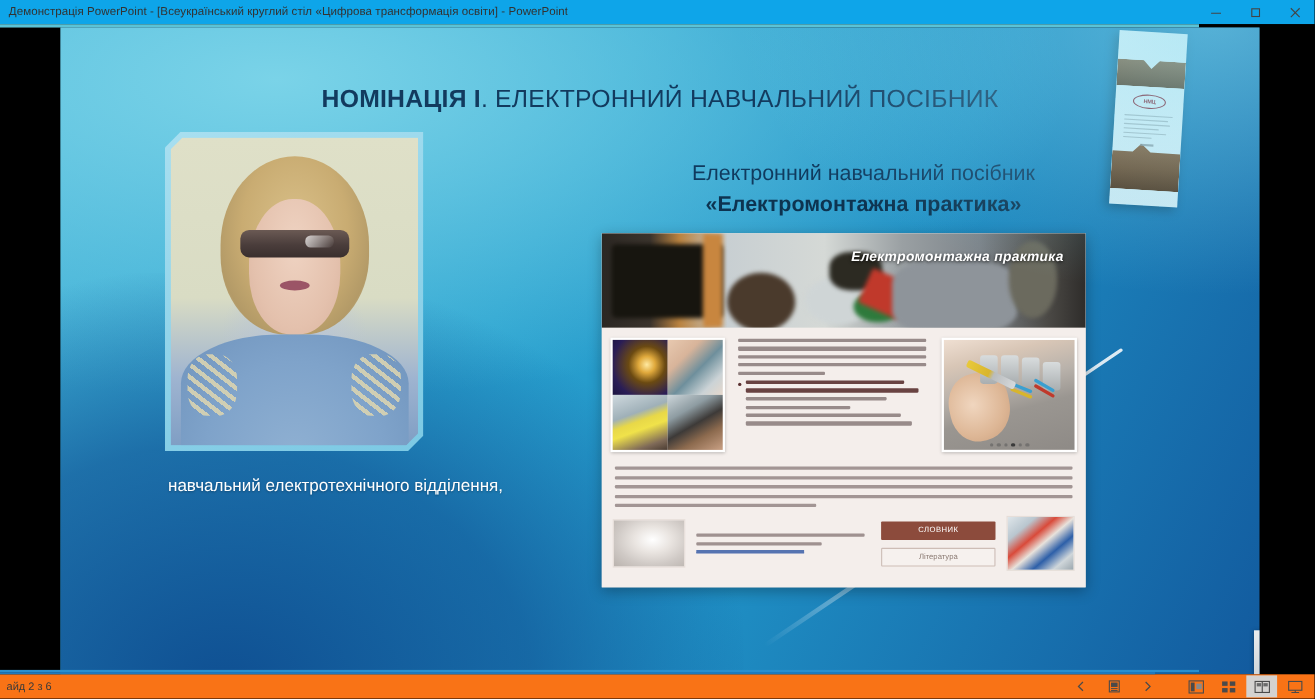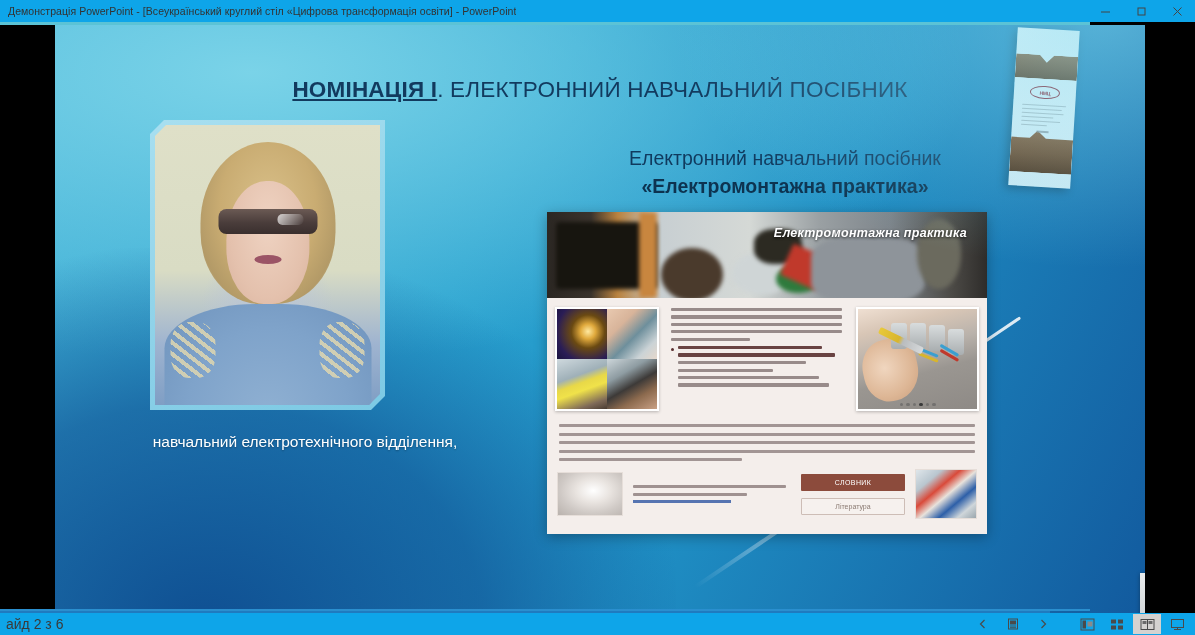--- a/index.html
+++ b/index.html
@@ -92,21 +92,21 @@
   .slide-title {
     position: absolute;
     left: 215px; top: 52px;
     width: 660px;
     text-align: center;
     font-size: 22.5px;
     color: #123a5e;
     letter-spacing: 0.2px;
     white-space: nowrap;
   }
-  .slide-title b { font-weight: bold; text-decoration: underline; }
+  .slide-title b { font-weight: bold; }
 
   
   .subtitle-wrap {
     position: absolute;
     left: 490px; top: 120px;
     width: 480px;
     text-align: center;
   }
   .subtitle-line1 {
     font-size: 19.5px; color: #103a5e; line-height: 26px;
@@ -414,23 +414,23 @@
     width: 50px; height: 44px;
     background: linear-gradient(180deg, #e9ecee 0%, #cfd4d7 100%);
     display: flex; align-items: center; justify-content: center;
     box-shadow: 0 1px 4px rgba(0,0,0,0.35);
   }
 
   
   .statusbar {
     position: absolute; left: 0; top: 613px;
     width: 1195px; height: 22px;
-    background: #0ea5e9;
+    background: #f97316;
     display: flex; align-items: center;
-    font-size: 14px; color: #3a3a3a;
+    font-size: 10px; color: #3a3a3a;
   }
   .status-left { padding-left: 6px; white-space: nowrap; }
   .status-right {
     position: absolute; right: 4px; top: 0; height: 22px;
     display: flex; align-items: center; gap: 2px;
   }
   .sb-btn {
     width: 28px; height: 20px;
     display: flex; align-items: center; justify-content: center;
     color: #4a4a4a;

